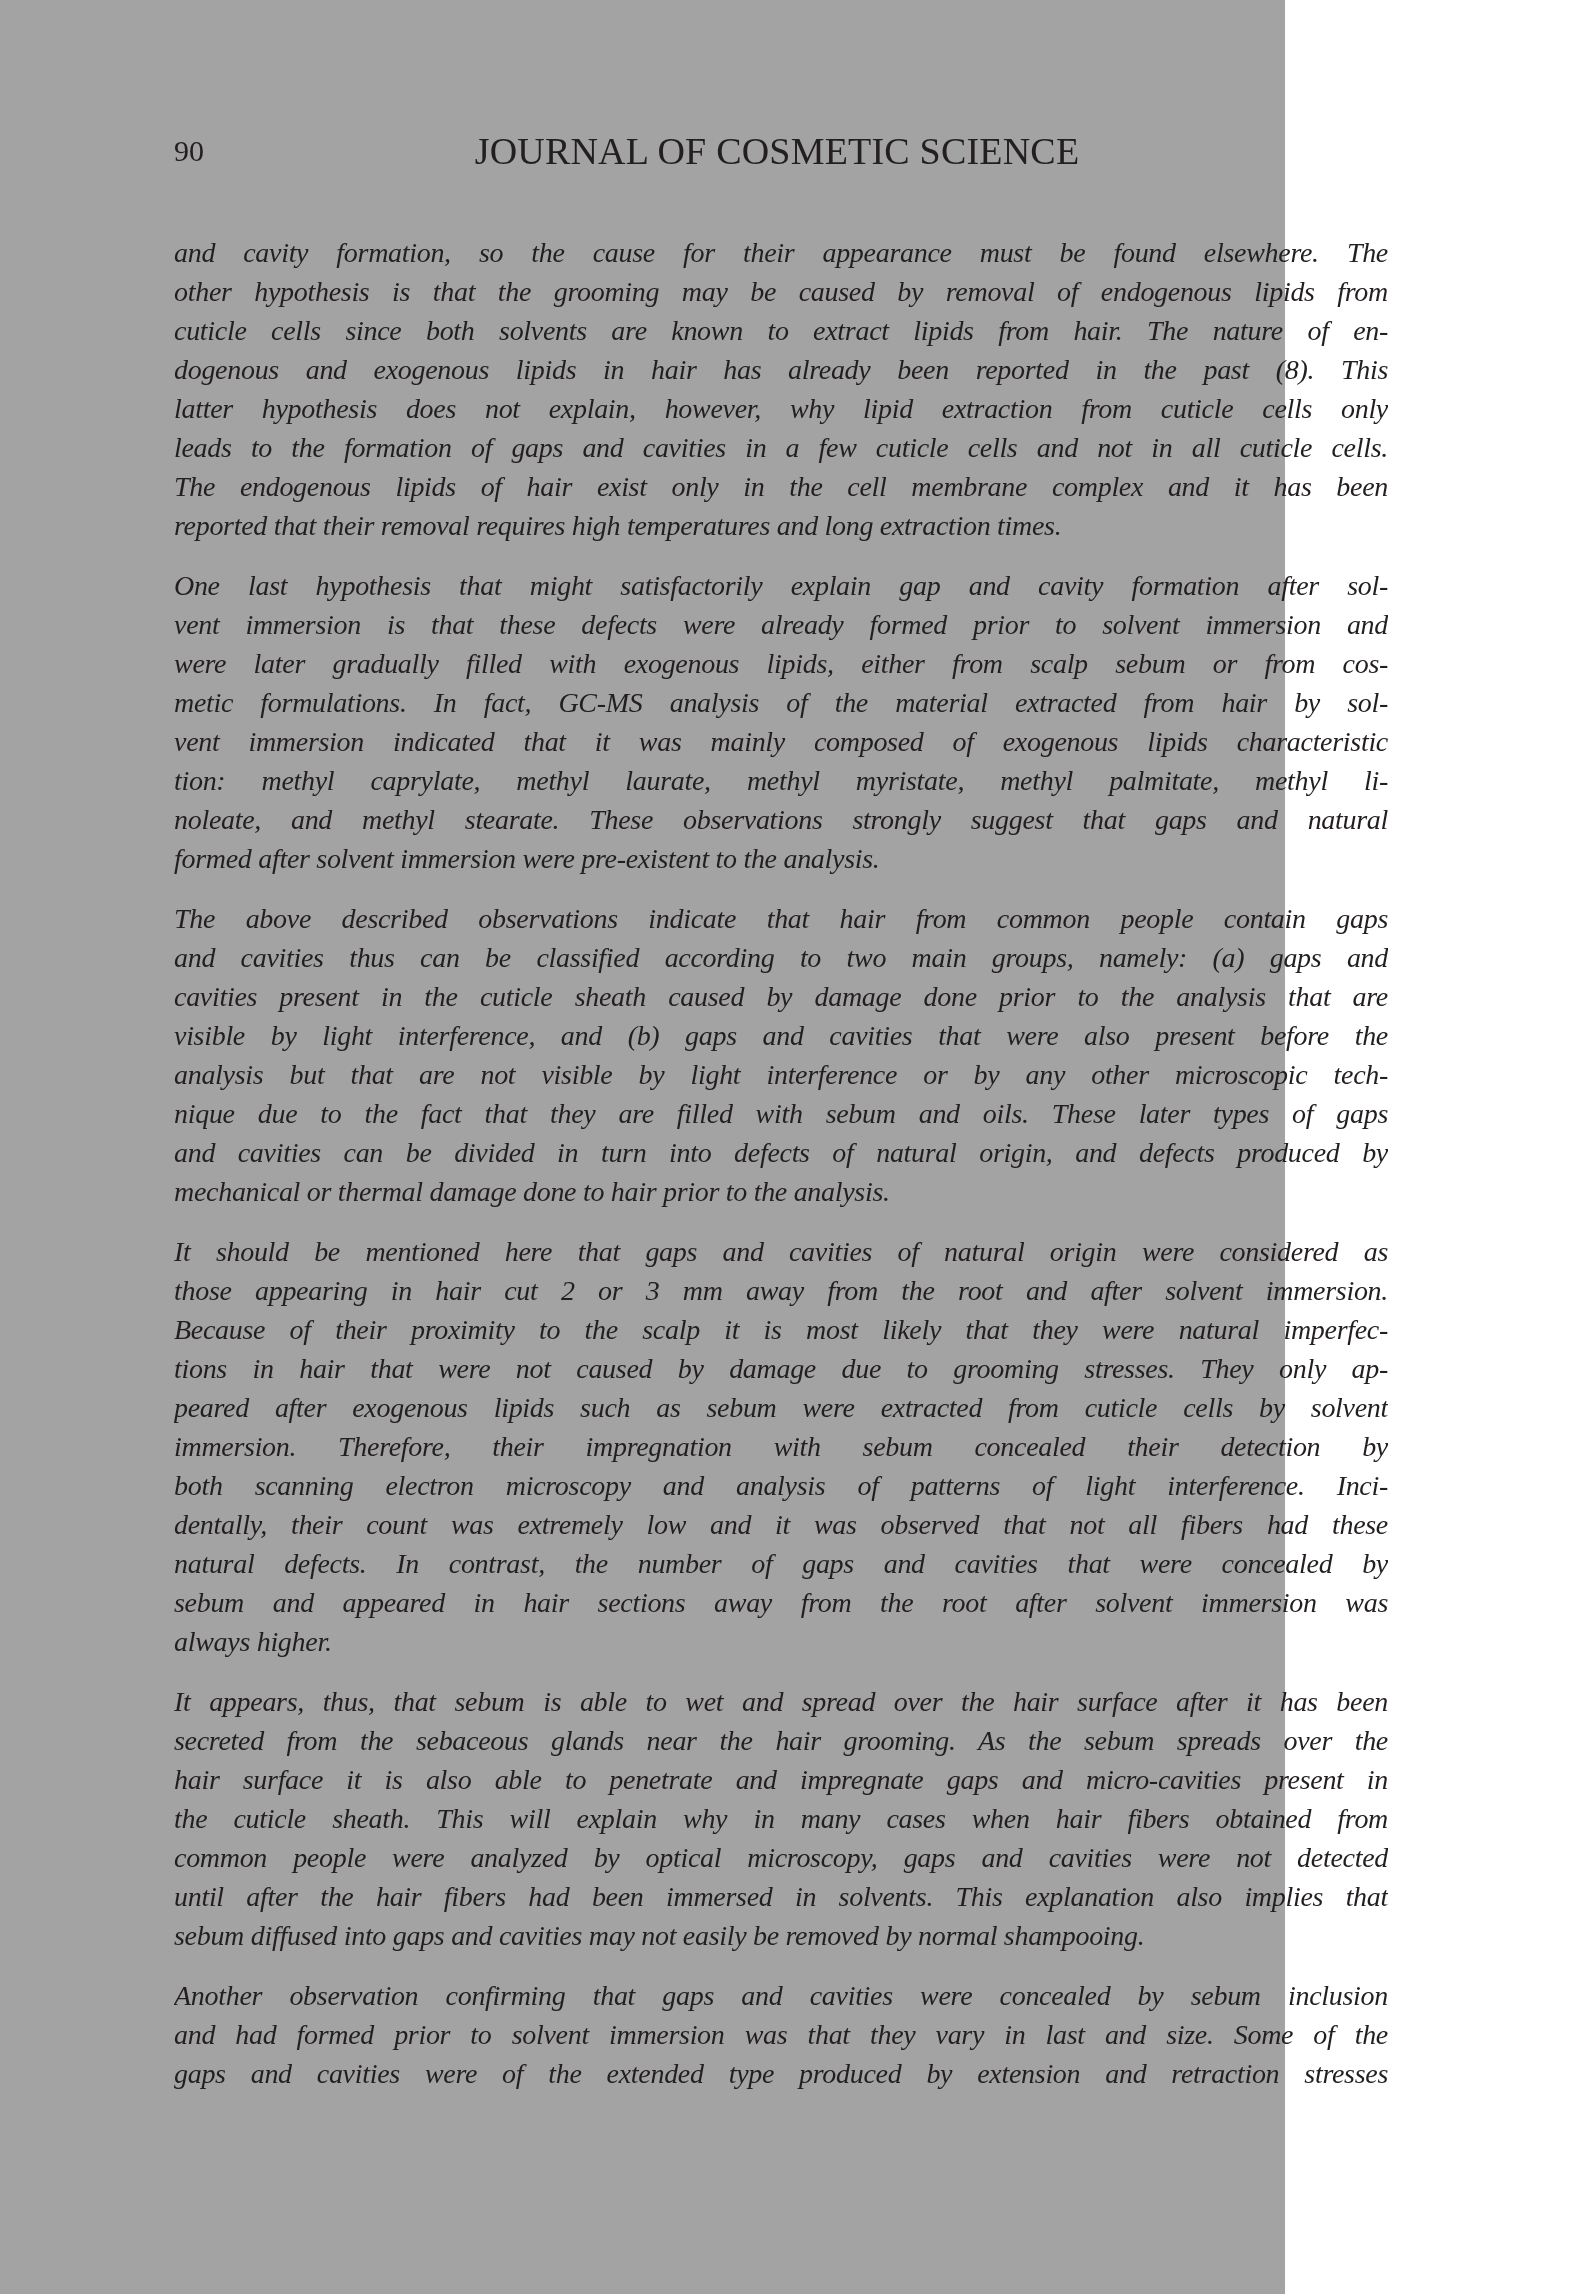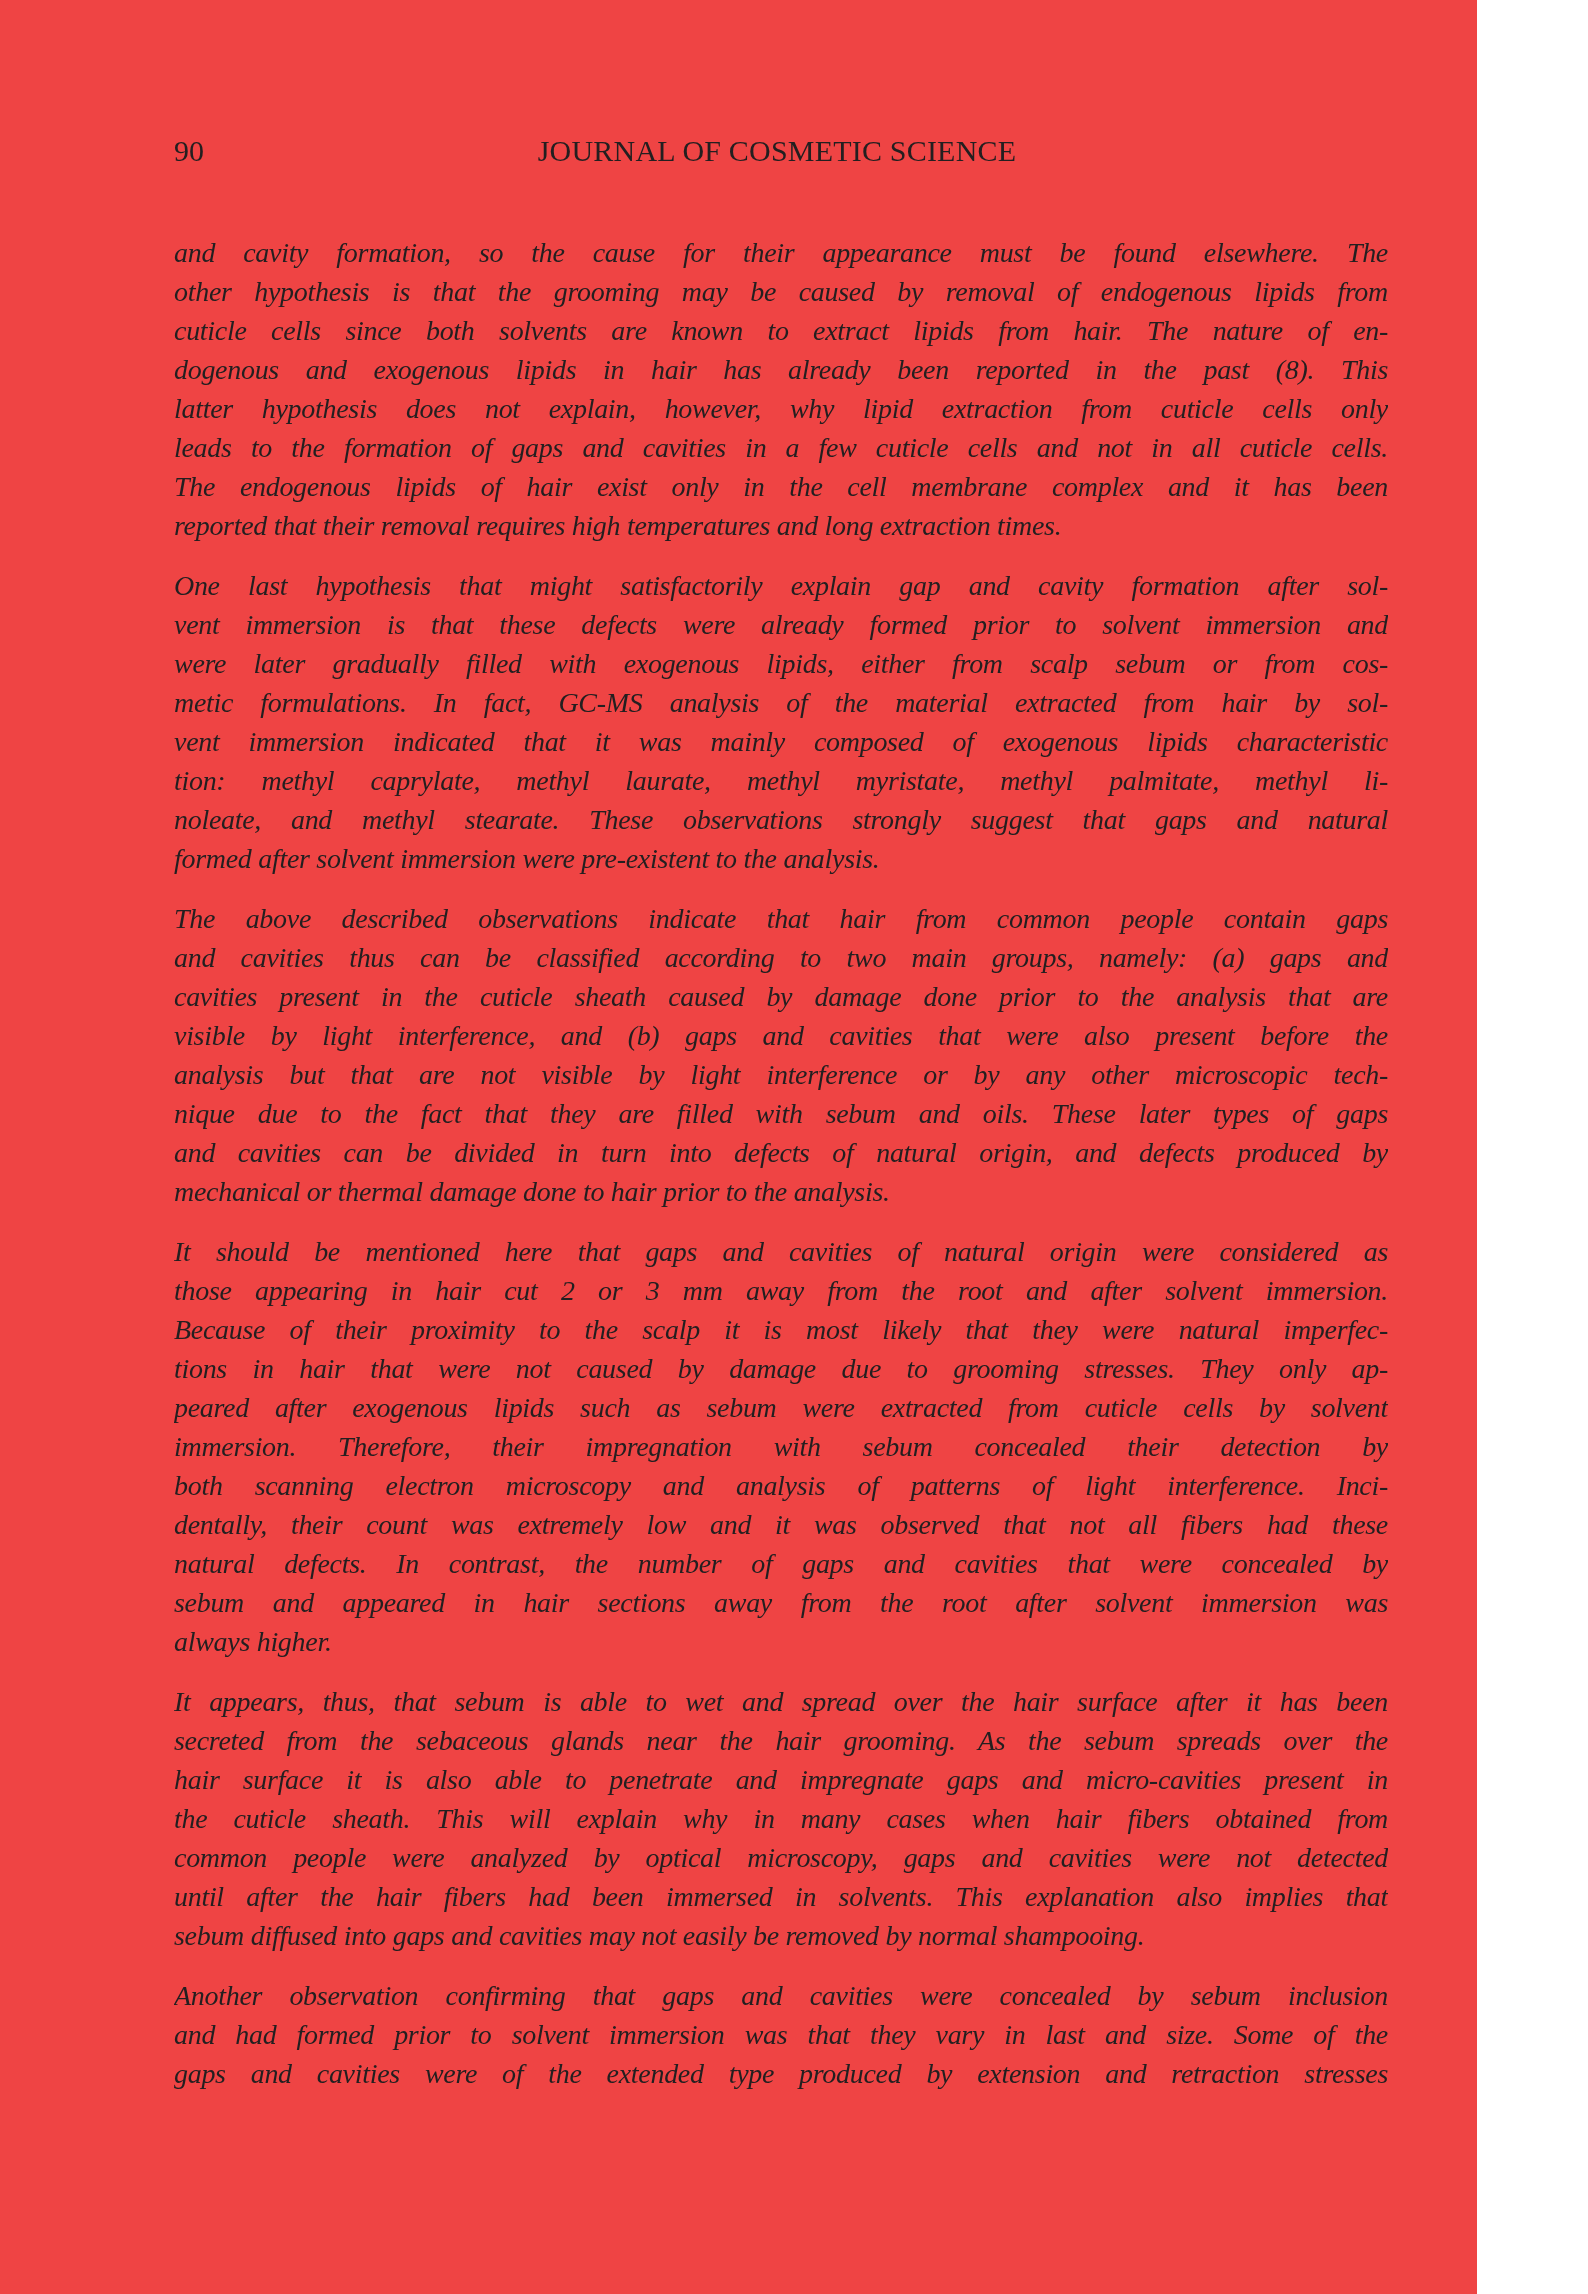--- a/index.html
+++ b/index.html
@@ -1,20 +1,20 @@
 <!DOCTYPE html>
 <html style="font-size:15px"><head>
 <meta charset="utf-8">
 <style>
   html, body { margin: 0; padding: 0; background: #ffffff; }
   body { width: 1589px; height: 2295px; position: relative; overflow: hidden; }
-  .page { position: absolute; left: 0; top: 0; width: 1477px; height: 2295px; background: #ef4444; color: #231f20; font-family: "Liberation Serif", "DejaVu Serif", serif; }
+  .page { position: absolute; left: 0; top: 0; width: 1285px; height: 2295px; background: #a3a3a3; color: #231f20; font-family: "Liberation Serif", "DejaVu Serif", serif; }
   .running-head { position: absolute; left: 174px; top: 132px; width: 1214px; height: 38px; }
   .page-number { position: absolute; left: 0; top: 0; font-size: 30px; line-height: 38px; }
-  .journal-title { position: absolute; left: 0; right: 8px; top: 0; text-align: center; font-size: 30px; line-height: 38px; letter-spacing: 0.2px; }
+  .journal-title { position: absolute; left: 0; right: 8px; top: 0; text-align: center; font-size: 38px; line-height: 38px; letter-spacing: 0.2px; }
   .body-text { position: absolute; left: 174px; top: 233px; width: 1214px; }
   .para { margin: 0 0 21px 0; font-style: italic; }
   .line { display: block; font-size: 28px; line-height: 39px; height: 39px; text-align: justify; text-align-last: justify; letter-spacing: -0.3px; word-spacing: 0; overflow: hidden; white-space: normal; }
   .line.last { text-align-last: left; }
 </style>
 </head>
 <body>
 
 <div class="page">
   <div class="running-head">

